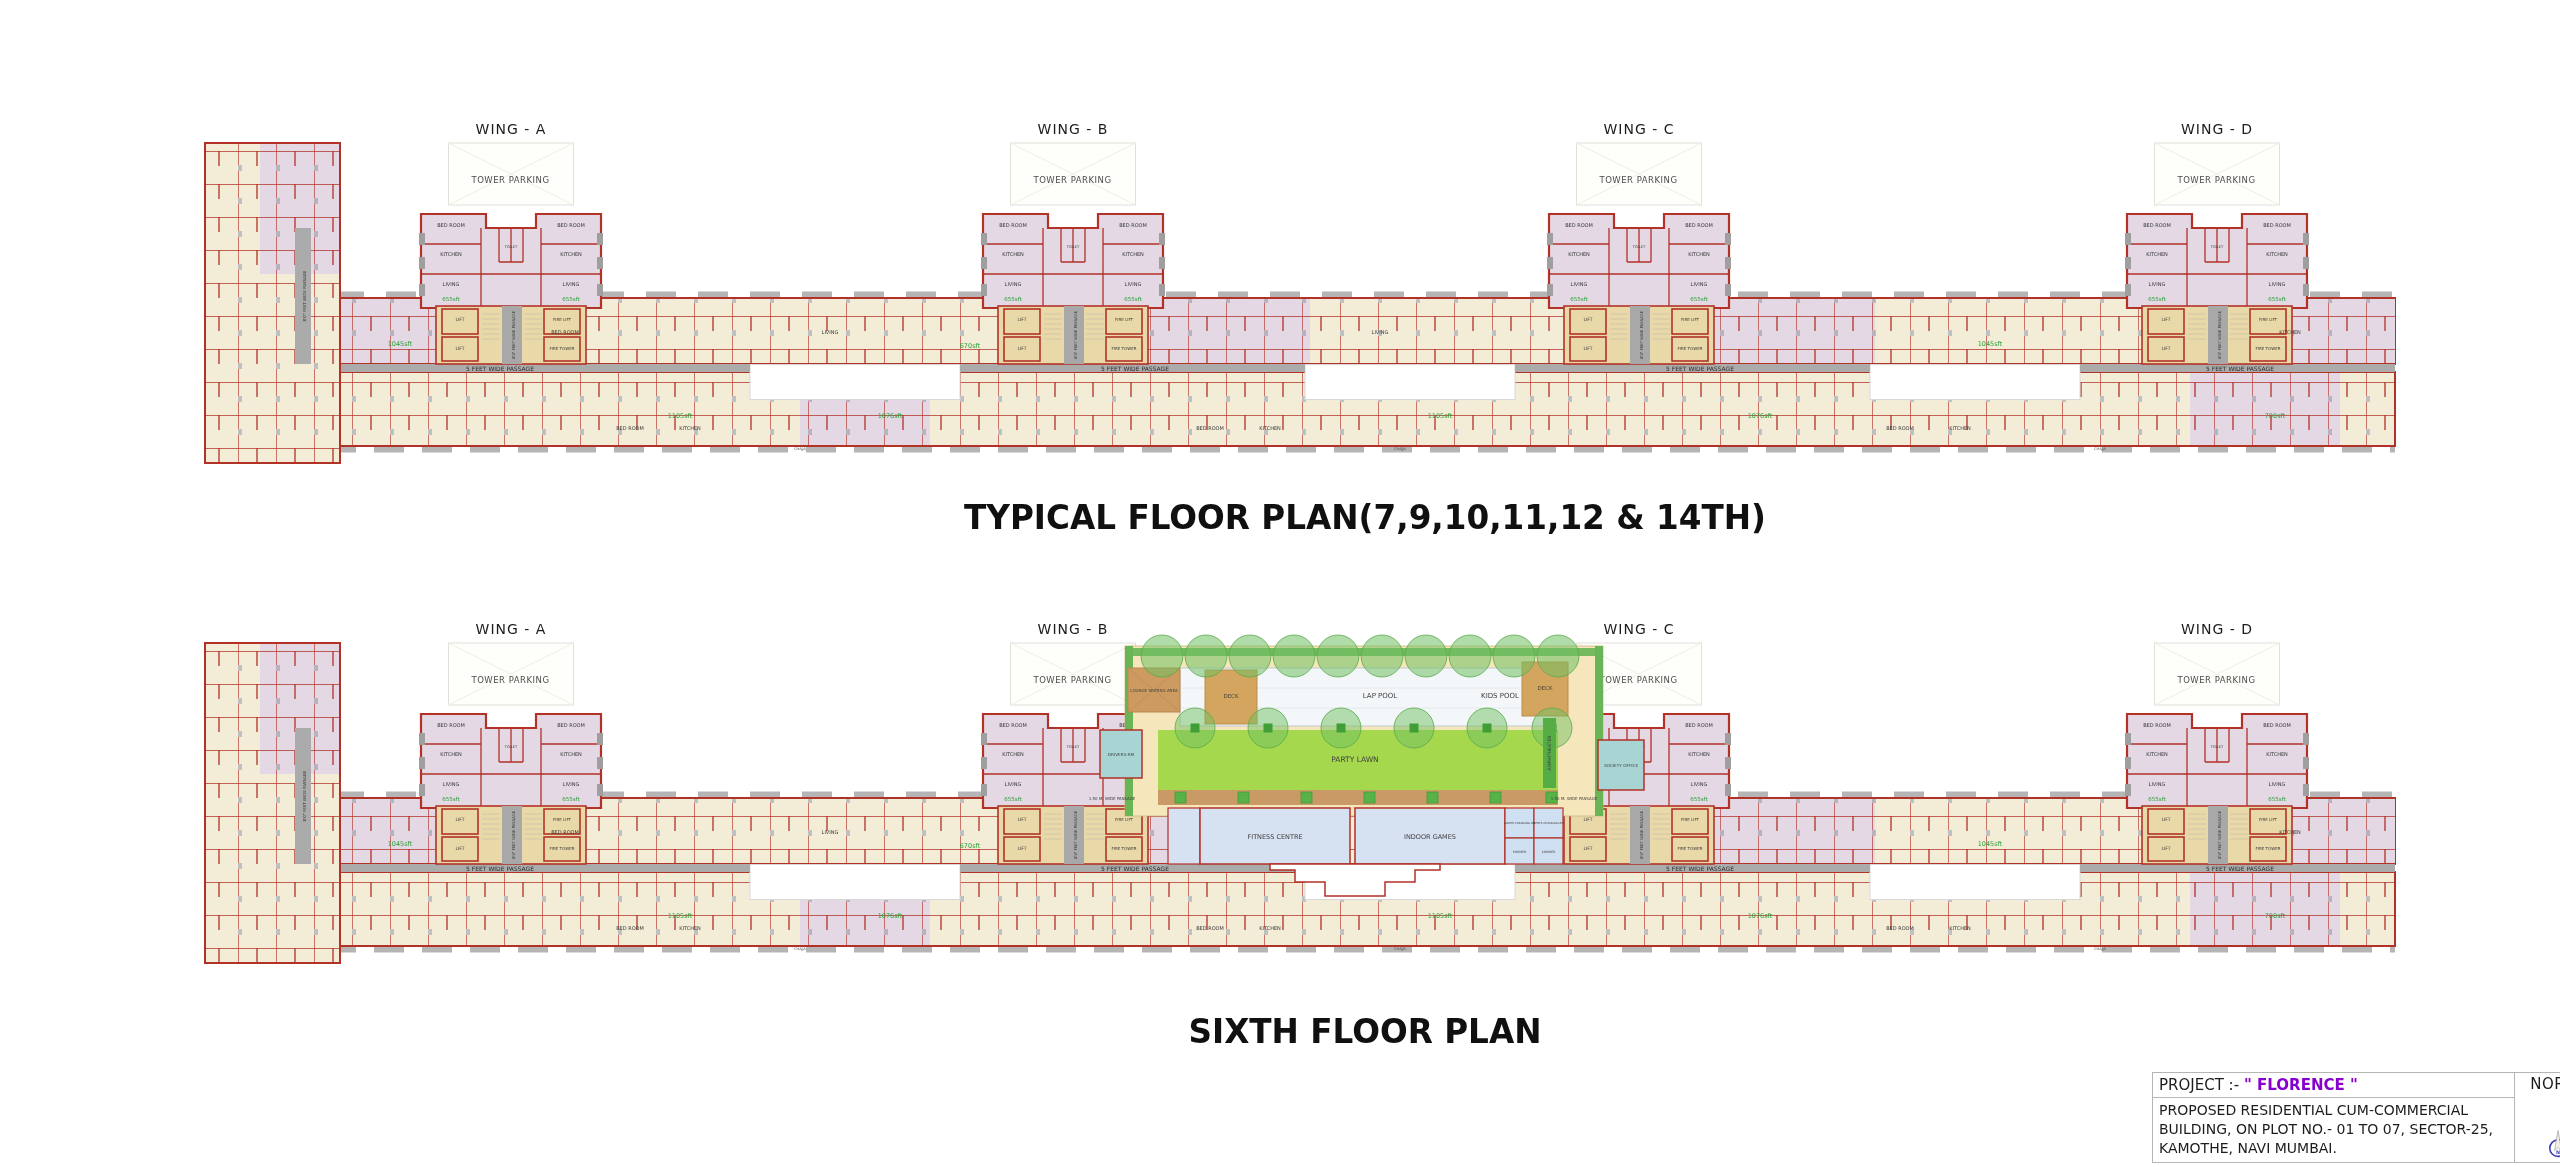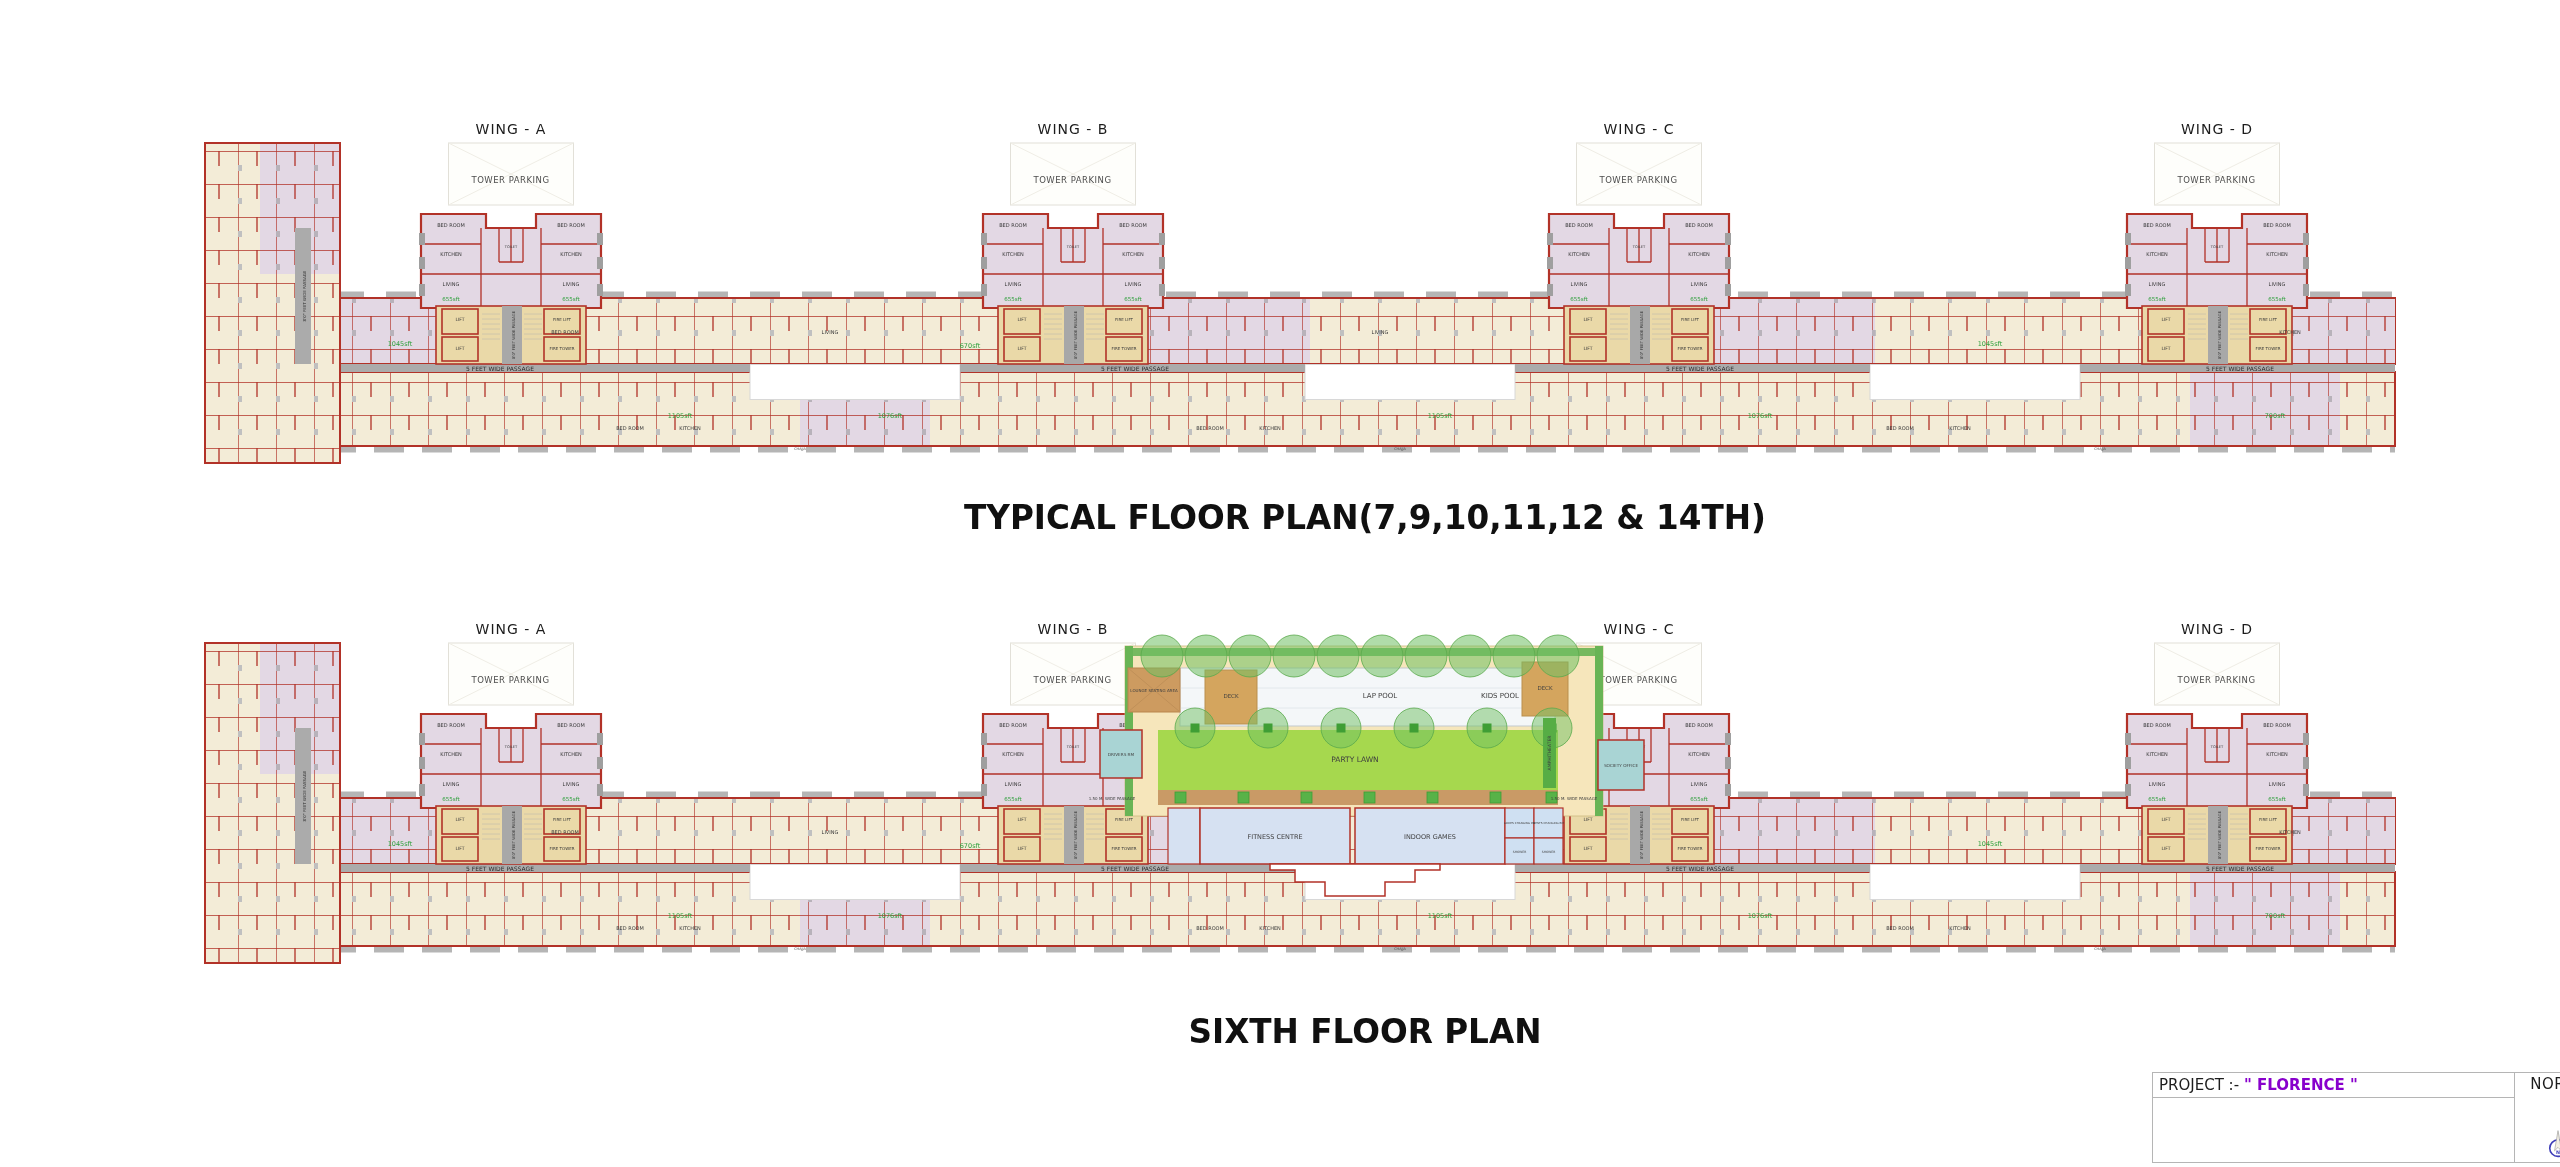--- a/index.html
+++ b/index.html
@@ -296,20 +296,25 @@
   </svg>
 
   <div class="plan-title" id="title2">SIXTH FLOOR PLAN</div>
 
   <div class="title-block">
     <div class="tb-left">
       <div class="tb-row1">
         <span>PROJECT :-</span>
         <span class="tb-project-name">" FLORENCE "</span>
       </div>
+      <div class="tb-desc">
+        <div>PROPOSED RESIDENTIAL CUM-COMMERCIAL</div>
+        <div>BUILDING, ON PLOT NO.- 01 TO 07, SECTOR-25,</div>
+        <div>KAMOTHE, NAVI MUMBAI.</div>
+      </div>
     </div>
     <div class="tb-right">
       <div class="tb-north-label">NORTH</div>
       <svg width="52" height="62" viewBox="0 0 52 62">
         <line x1="27" y1="6" x2="31" y2="58" stroke="#d8d4cc" stroke-width="1"></line>
         <circle cx="26" cy="36" r="15.5" fill="none" stroke="#3d3db8" stroke-width="3"></circle>
         <polygon points="26,3 32.5,41 26,34.5 19.5,41" fill="#f3efe4" stroke="#8a8a8a" stroke-width="1"></polygon>
         <text x="26" y="47" font-size="9" font-weight="bold" fill="#3d3db8" text-anchor="middle" font-family="DejaVu Sans,sans-serif">N</text>
       </svg>
     </div>

